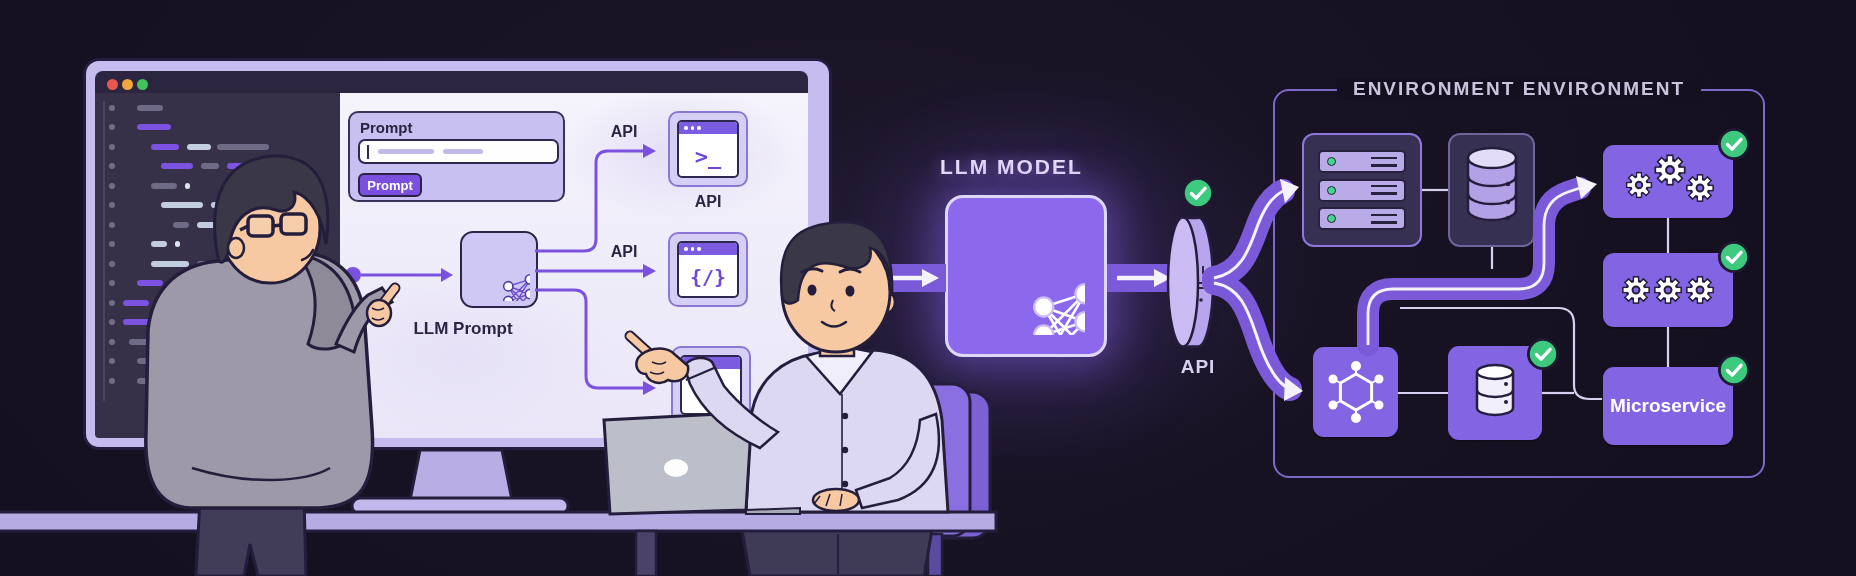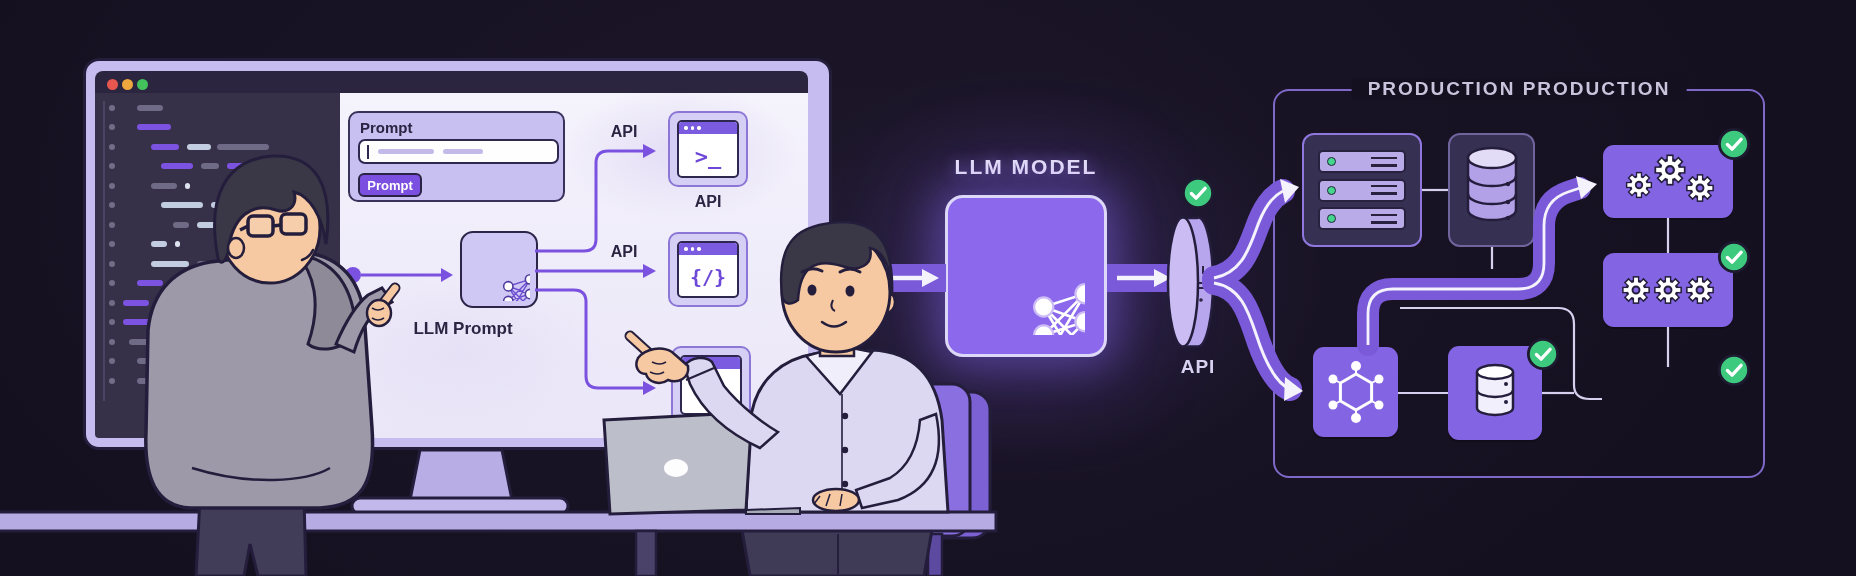--- a/index.html
+++ b/index.html
@@ -53,21 +53,21 @@
   .bbox{width:80px;background:#d6cff5;border:2.5px solid #77519e00;border:2.5px solid #8d77d6;
     border-radius:10px;padding:7px;}
   .bcard{width:100%;height:100%;background:#fff;border:2px solid #2e2750;border-radius:5px;overflow:hidden;}
   .btitle{height:12px;background:#7b5ce0;display:flex;align-items:center;gap:3px;padding-left:5px;}
   .btitle i{width:3.5px;height:3.5px;border-radius:50%;background:#fff;}
   .bicon{display:flex;align-items:center;justify-content:center;font-family:"DejaVu Sans Mono","Liberation Mono",monospace;
     font-weight:bold;color:#6d48d8;}
   .bcaption{position:absolute;width:80px;text-align:center;font-size:16px;font-weight:bold;color:#2b2442;}
 
   
-  .llm-title{left:940px;top:155px;width:172px;text-align:center;font-size:21px;font-weight:bold;
+  .llm-title{left:940px;top:155px;width:172px;text-align:left;font-size:21px;font-weight:bold;
     letter-spacing:2px;color:#ece9f8;text-shadow:0 0 14px rgba(160,130,255,.6);}
   .llm-box{left:945px;top:195px;width:162px;height:162px;background:#8b68ec;border:3px solid #ded8f8;
     border-radius:18px;display:flex;align-items:center;justify-content:center;
     box-shadow:0 0 42px 10px rgba(140,108,255,.38),0 0 90px 30px rgba(140,108,255,.16);}
   .api-big{left:1164px;top:356px;width:68px;text-align:center;font-size:19px;font-weight:bold;
     letter-spacing:1px;color:#d8d2f0;}
 
   
   .prod-border{left:1273px;top:89px;width:492px;height:389px;border:2.5px solid #7e68c8;border-radius:16px;}
   .prod-title{left:50%;top:-13px;transform:translateX(-50%);background:#151020;padding:0 16px;
@@ -211,21 +211,21 @@
 
   <div class="abs llm-title">LLM MODEL</div>
   <div class="abs llm-box">
     <svg width="118" height="118" viewBox="-40 -40 80 80">
       <use href="#nnW"></use>
     </svg>
   </div>
   <div class="abs api-big">API</div>
 
   <div class="abs prod-border">
-    <div class="abs prod-title">PRODUCTION PRODUCTION</div>
+    <div class="abs prod-title">ENVIRONMENT ENVIRONMENT</div>
   </div>
 
   <div class="abs dark-panel srv-panel">
     <div class="srv-bar">
         <span class="led"></span>
         <span class="vents"></span>
       </div>
     <div class="srv-bar">
         <span class="led"></span>
         <span class="vents"></span>
@@ -288,20 +288,23 @@
   </div>
 
   <div class="abs pbox gear2-box">
     <svg width="130" height="74" viewBox="0 0 130 74">
       <use href="#gear" x="16" y="20" width="34" height="34"></use>
       <use href="#gear" x="48" y="20" width="34" height="34"></use>
       <use href="#gear" x="80" y="20" width="34" height="34"></use>
     </svg>
   </div>
 
+  <div class="abs pbox ms-box">
+    <span>Microservice</span>
+  </div>
 
   <svg class="layer" width="1856" height="576" viewBox="0 0 1856 576">
     <defs>
       <symbol id="gear" viewBox="-22 -22 44 44">
         <g stroke="#241e3c" stroke-width="8.5">
           <line x1="0" y1="-9" x2="0" y2="-18"></line>
             <line x1="0" y1="9" x2="0" y2="18"></line>
           <line x1="-9" y1="0" x2="-18" y2="0"></line>
             <line x1="9" y1="0" x2="18" y2="0"></line>
           <line x1="-6.4" y1="-6.4" x2="-12.7" y2="-12.7"></line>

